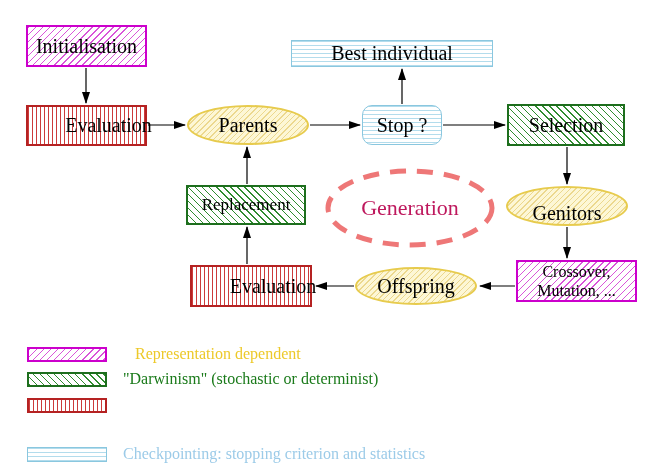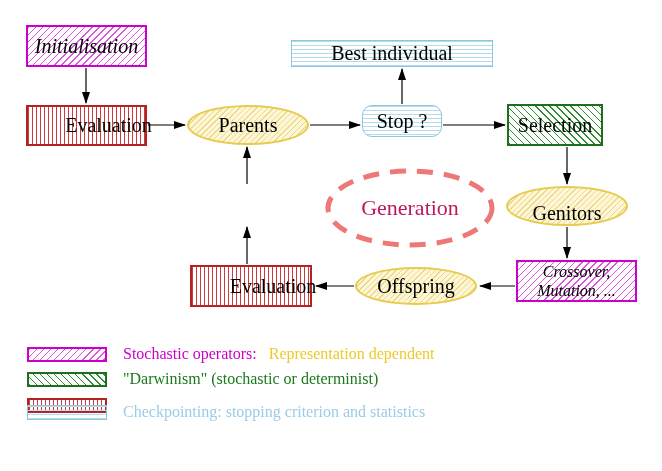--- a/index.html
+++ b/index.html
@@ -11,21 +11,20 @@
   .node {
     position:absolute; box-sizing:border-box;
     display:flex; flex-direction:column; align-items:center; justify-content:center;
     font-size:20px; color:#000; text-align:center; line-height:1.05;
   }
   .ellipse { border-radius:50%; }
   
   .hatch-magenta {
     border:2px solid #cc00cc;
     background-image:repeating-linear-gradient(135deg,#d955d9 0,#d955d9 1px,transparent 1px,transparent 5px);
-    font-style:italic;
   }
   .hatch-green {
     border:2px solid #1d6e1d;
     background-image:repeating-linear-gradient(45deg,#2f8c2f 0,#2f8c2f 1px,transparent 1px,transparent 5px);
   }
   .stripes-red {
     border:2px solid #b52222;
     background-image:repeating-linear-gradient(90deg,#cc3b3b 0,#cc3b3b 1px,transparent 1px,transparent 4px);
     padding-left:44px;
   }
@@ -91,28 +90,31 @@
   </div>
 
   <div class="node ellipse hatch-yellow" style="left:187px;top:105px;width:122px;height:40px;">
     <span>Parents</span>
   </div>
 
   <div class="node stripes-cyan" style="left:291px;top:40px;width:202px;height:27px;border-width:1px;">
     <span>Best individual</span>
   </div>
 
-  <div class="node stripes-cyan rounded" style="left:362px;top:105px;width:80px;height:32px;border-width:1px;">
+  <div class="node stripes-cyan rounded" style="left:362px;top:105px;width:80px;height:40px;border-width:1px;">
     <span>Stop ?</span>
   </div>
 
-  <div class="node hatch-green" style="left:507px;top:104px;width:96px;height:42px;">
+  <div class="node hatch-green" style="left:507px;top:104px;width:118px;height:42px;">
     <span>Selection</span>
   </div>
 
+  <div class="node hatch-green" style="left:186px;top:185px;width:120px;height:40px;font-size:17px;">
+    <span>Replacement</span>
+  </div>
 
   <div class="generation-label">
     <span>Generation</span>
   </div>
 
   <div class="node ellipse hatch-yellow" style="left:506px;top:186px;width:122px;height:40px;justify-content:flex-end;">
     <span>Genitors</span>
   </div>
 
   <div class="node stripes-red" style="left:190px;top:265px;width:122px;height:42px;">
@@ -123,31 +125,30 @@
     <span>Crossover,</span>
     <span>Mutation, ...</span>
   </div>
 
   <div class="node ellipse hatch-yellow" style="left:355px;top:267px;width:122px;height:38px;">
     <span>Offspring</span>
   </div>
 
   <div class="legend-row" style="top:344px;">
     <div class="swatch hatch-magenta"></div>
-    <span class="legend-text t-magenta">Stochastic operators:</span>
     <span class="legend-text t-yellow">Representation dependent</span>
   </div>
 
   <div class="legend-row" style="top:369px;">
     <div class="swatch hatch-green"></div>
     <span class="legend-text t-green">"Darwinism" (stochastic or determinist)</span>
   </div>
 
   <div class="legend-row" style="top:395px;">
     <div class="swatch stripes-red"></div>
   </div>
 
-  <div class="legend-row" style="top:402px;">
+  <div class="legend-row" style="top:444px;">
     <div class="swatch stripes-cyan" style="border-width:1px;"></div>
     <span class="legend-text t-blue">Checkpointing: stopping criterion and statistics</span>
   </div>
 
 </div>
 
 </body></html>

